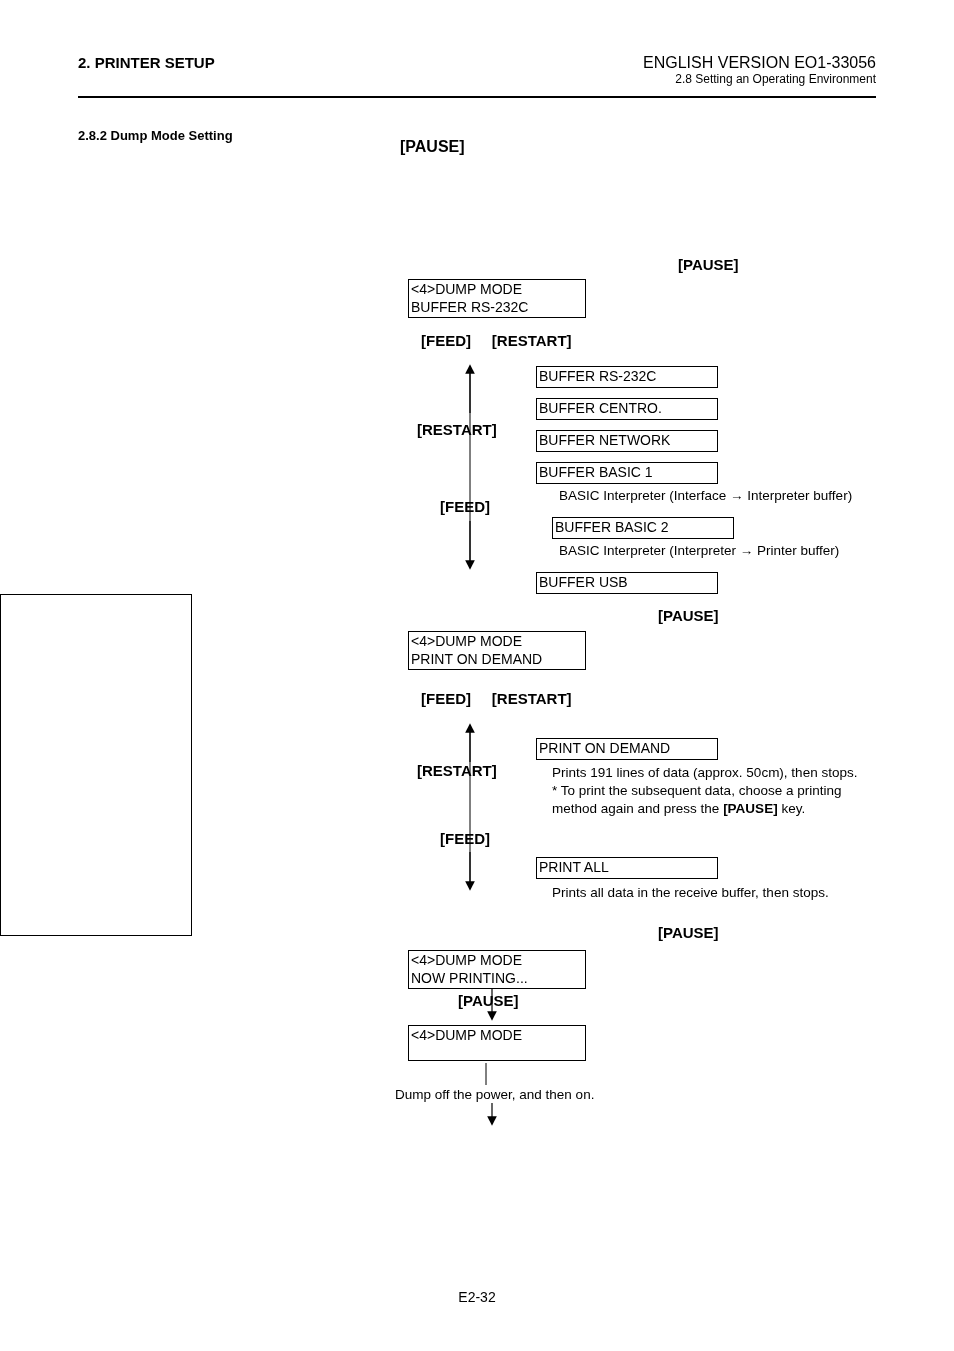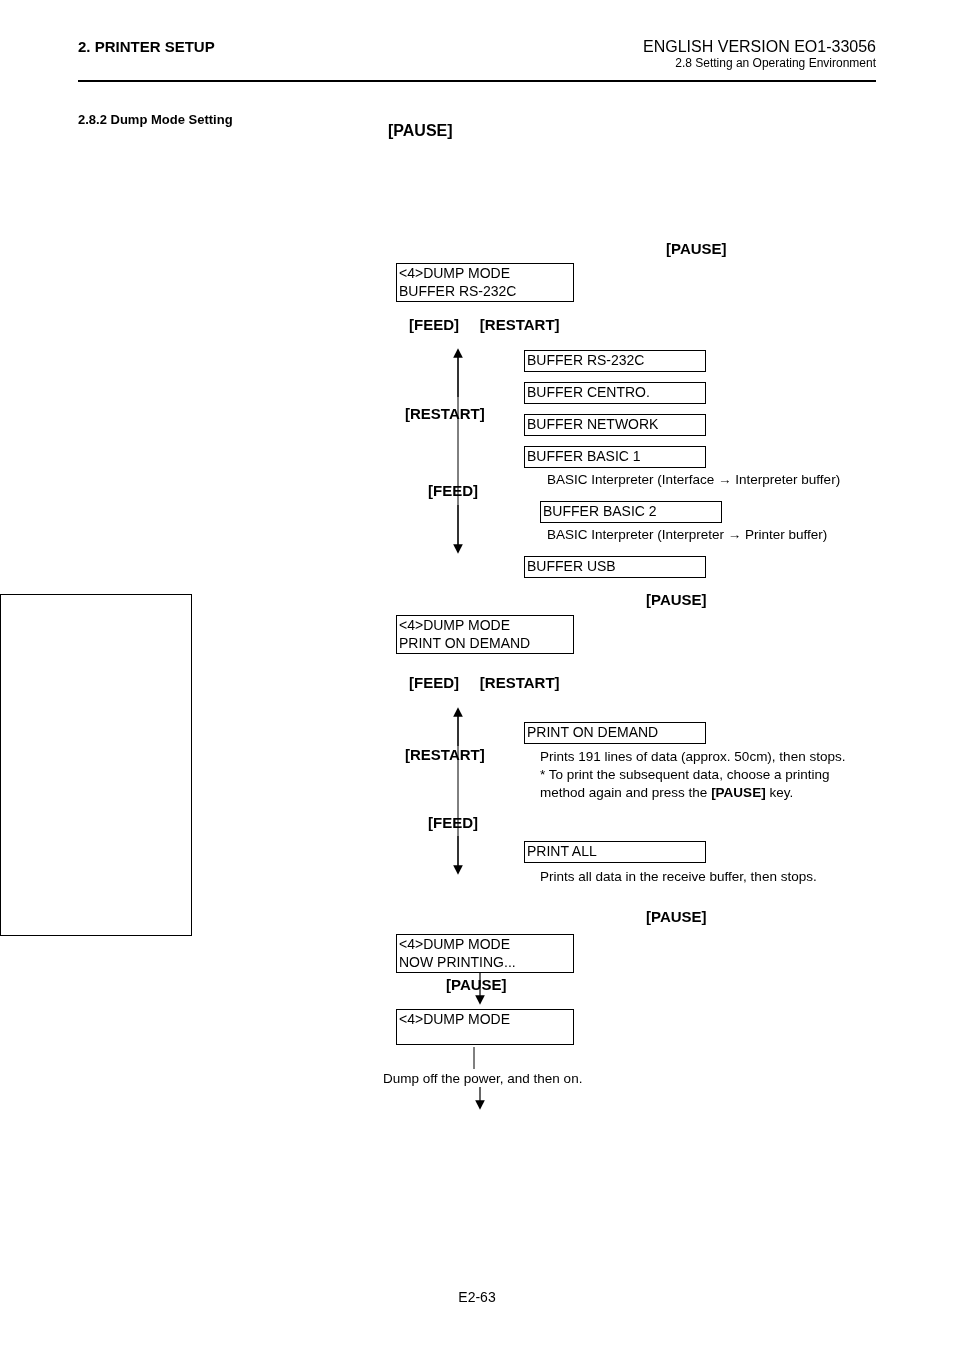--- a/index.html
+++ b/index.html
@@ -9,21 +9,21 @@
     margin: 0;
     padding: 0;
     background: #fff;
   }
   .page {
     width: 954px;
     height: 1351px;
     position: relative;
     margin: 0 auto;
     box-sizing: border-box;
-    padding: 38px 78px 0 78px;
+    padding: 54px 78px 0 78px;
   }
   .header-row {
     display: flex;
     justify-content: space-between;
     align-items: baseline;
   }
   .header-left {
     font-weight: bold;
     font-size: 15px;
   }
@@ -48,20 +48,21 @@
     width: 310px;
     flex: none;
   }
   .section-title {
     font-weight: bold;
     font-size: 13px;
   }
   .right-col {
     flex: 1;
     position: relative;
+    margin-left: 12px;
   }
   .pause-top {
     font-size: 16px;
     font-weight: bold;
     margin-top: 10px;
   }
   .lcd {
     border: 1px solid #000;
     display: inline-block;
     padding: 1px 4px 1px 2px;
@@ -247,14 +248,14 @@
               </marker>
             </defs>
             <line x1="14" y1="0" x2="14" y2="18" stroke="#000" stroke-width="1.2" marker-end="url(#ah6)"></line>
           </svg>
       </div>
 
 
     </div>
   </div>
 
-  <div class="pageno">E2-63</div>
+  <div class="pageno">E2-32</div>
 </div>
 
 </body></html>

